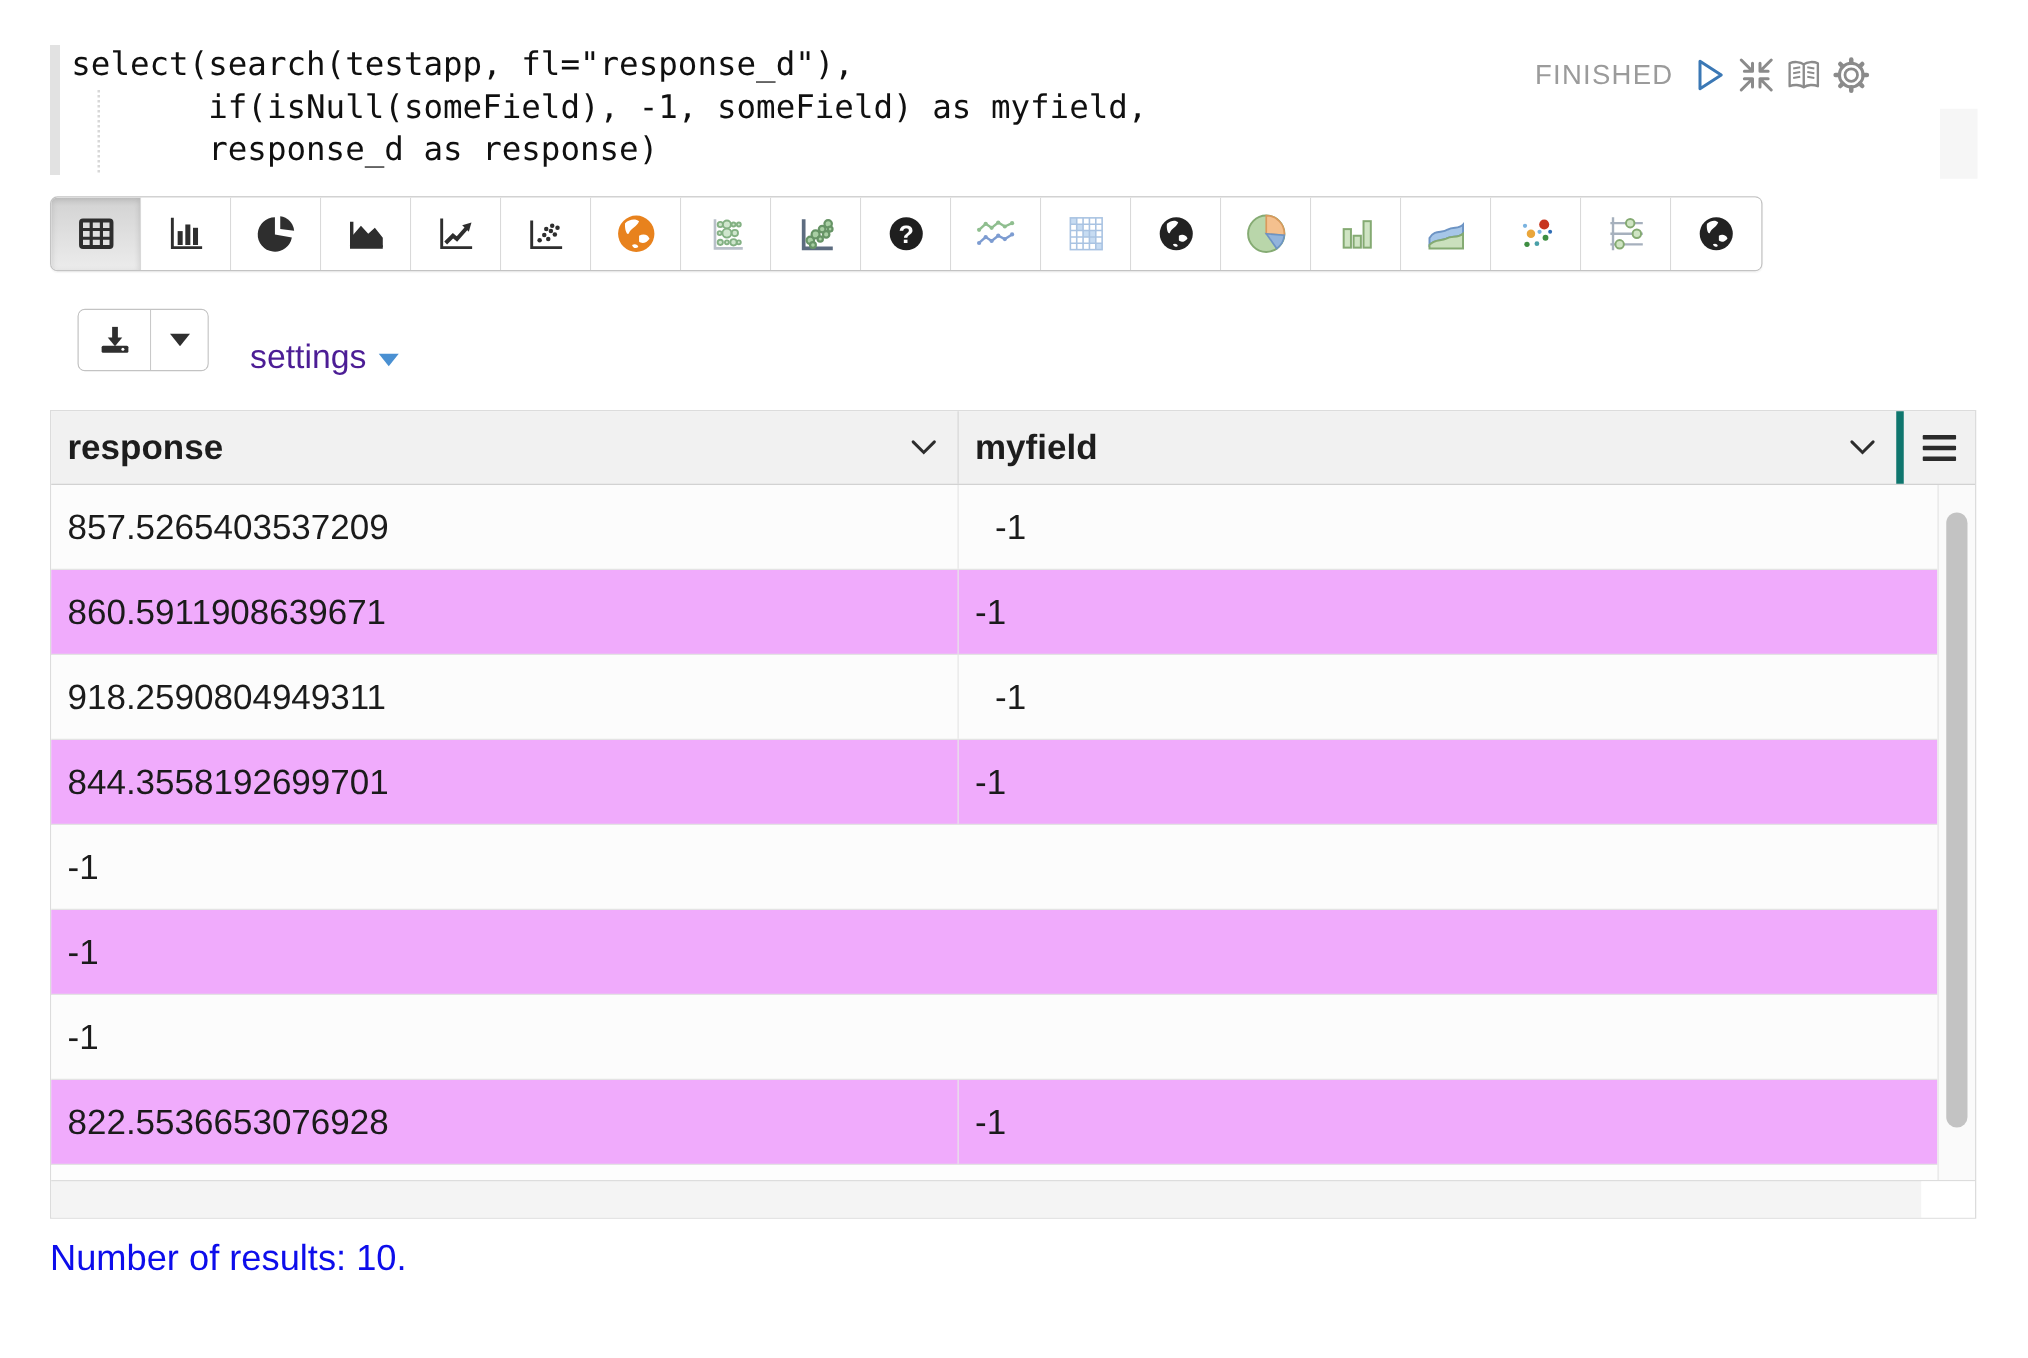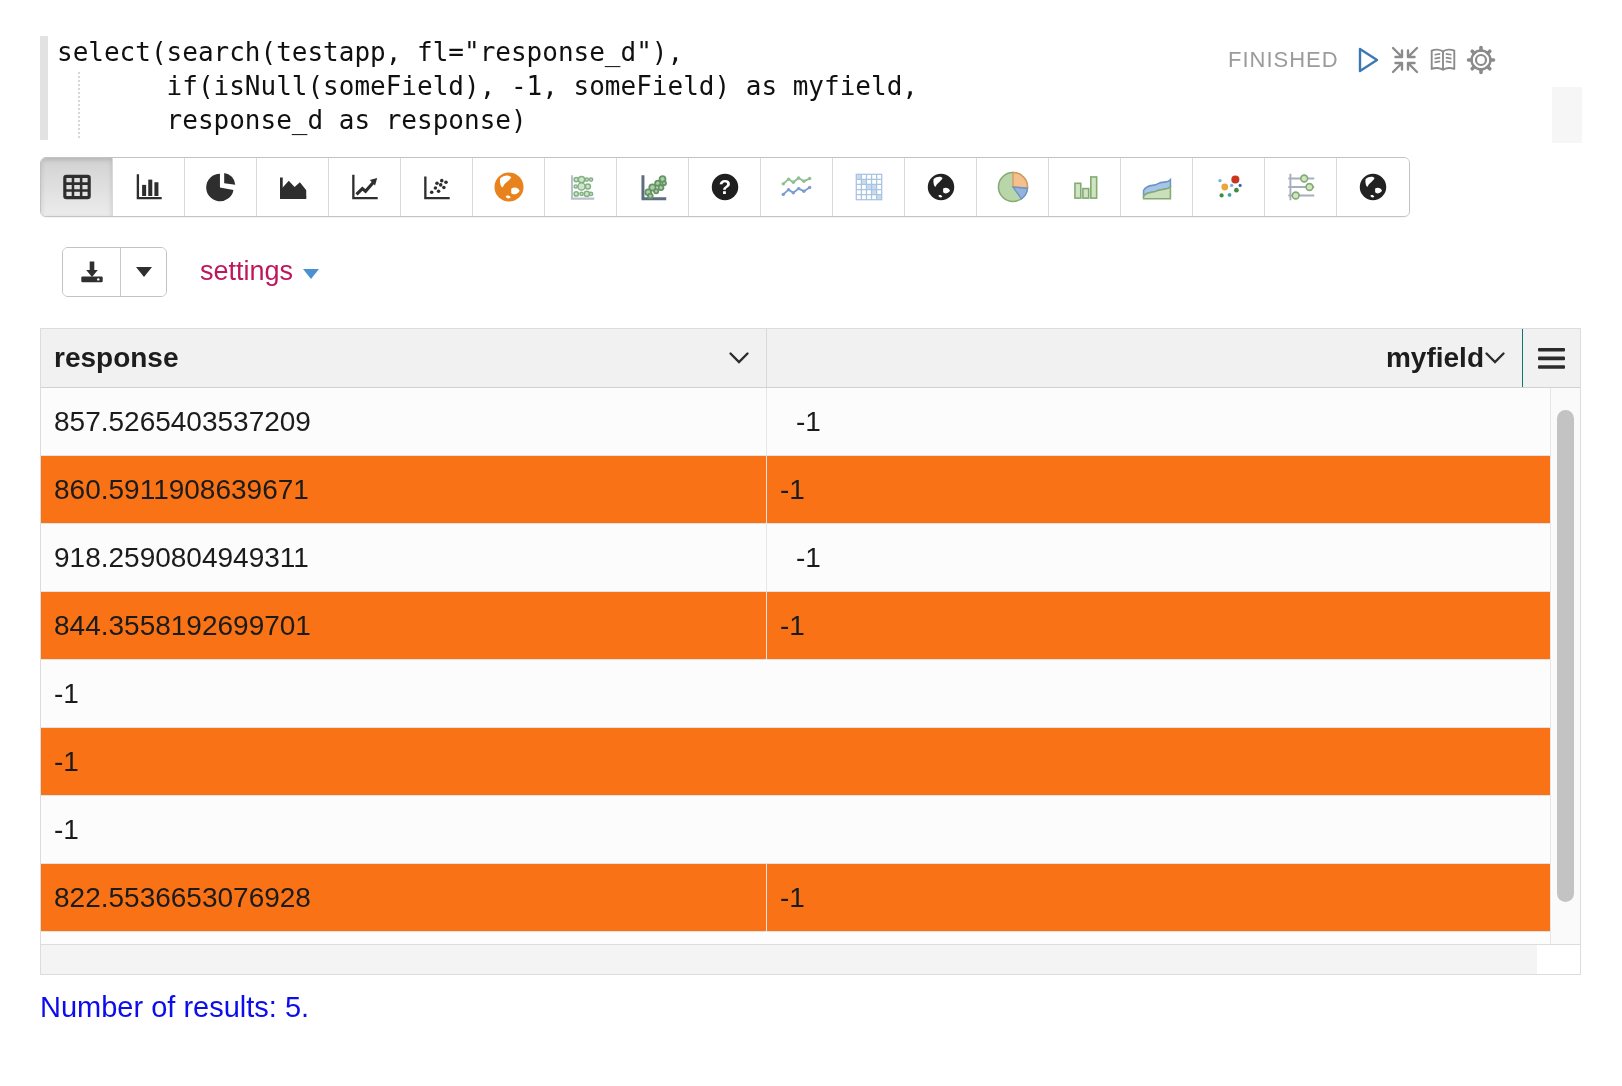--- a/index.html
+++ b/index.html
@@ -42,34 +42,34 @@
 
   
   .download-group {
     position:absolute; left:62px; top:247px; height:50px; display:flex;
     border:1px solid #c3c3c3; border-radius:6px; background:#fff; overflow:hidden;
   }
   .dl-main { width:58px; display:flex; align-items:center; justify-content:center; border:none; border-right:1px solid #c9c9c9; background:#fff; cursor:pointer; }
   .dl-caret-btn { width:45px; display:flex; align-items:center; justify-content:center; border:none; background:#fff; cursor:pointer; }
   .caret-down-dark { width:0; height:0; border-left:8px solid transparent; border-right:8px solid transparent; border-top:10px solid #2f2f2f; }
   .settings-link {
-    position:absolute; left:200px; top:256px; display:flex; align-items:center; gap:10px;
-    font-size:27px; color:#be185d; cursor:pointer; text-decoration:none;
+    position:absolute; left:200px; top:270px; display:flex; align-items:center; gap:10px;
+    font-size:27px; color:#4c1d95; cursor:pointer; text-decoration:none;
   }
   .caret-down-blue { width:0; height:0; border-left:8px solid transparent; border-right:8px solid transparent; border-top:10px solid #4a90d2; margin-top:4px; }
 
   
   .result-table { position:absolute; left:40px; top:328px; width:1541px; border:1px solid #dcdcdc; background:#fff; }
   .thead { display:flex; height:59px; background:#f1f1f1; border-bottom:1px solid #d2d2d2; }
   .th { display:flex; align-items:center; justify-content:space-between; padding:0 16px 0 13px; font-size:28px; font-weight:bold; color:#1d1d1d; }
   .th-response { width:726px; border-right:1px solid #d8d8d8; }
-  .th-myfield { flex:1; border-right:1px solid #0f766e;justify-content:flex-end; }
+  .th-myfield { flex:1; border-right:6px solid #0f766e; }
   .th-menu { width:57px; display:flex; align-items:center; justify-content:center; cursor:pointer; }
   .tbody { position:relative; }
-  .trow { display:flex; height:68px; width:calc(100% - 30px); border-bottom:1px solid #e3e3e3; font-size:28px; color:#1b1b1b; background:#f97316; }
+  .trow { display:flex; height:68px; width:calc(100% - 30px); border-bottom:1px solid #e3e3e3; font-size:28px; color:#1b1b1b; background:#f0abfc; }
   .trow.odd { background:#fcfcfc;gap:16px; }
   .td { display:flex; align-items:center; padding-left:13px; }
   .td-response { width:726px; border-right:1px solid #e6e6e6; }
   .td-myfield { flex:1; }
   .partial-row { height:12px; width:calc(100% - 30px); background:#fdfdfd; }
   .vscrollbar { position:absolute; right:0; top:0; bottom:0; width:30px; background:#fafafa; border-left:1px solid #e6e6e6; }
   .vscroll-thumb { position:absolute; left:6px; top:22px; width:17px; height:492px; background:#c3c3c3; border-radius:9px; }
   .tfoot { position:relative; height:30px; background:#f4f4f4; border-top:1px solid #ddd; }
   .tfoot::after { content:""; position:absolute; right:0; top:0; width:43px; height:100%; background:#fff; }
 
@@ -394,13 +394,13 @@
     <div class="td td-myfield">-1</div>
   </div>
       <div class="partial-row"></div>
     <div class="vscrollbar">
       <div class="vscroll-thumb"></div>
     </div>
   </div>
   <div class="tfoot"></div>
 </div>
 
-<div class="results-line">Number of results: 5.</div>
+<div class="results-line">Number of results: 10.</div>
 
 </body></html>

